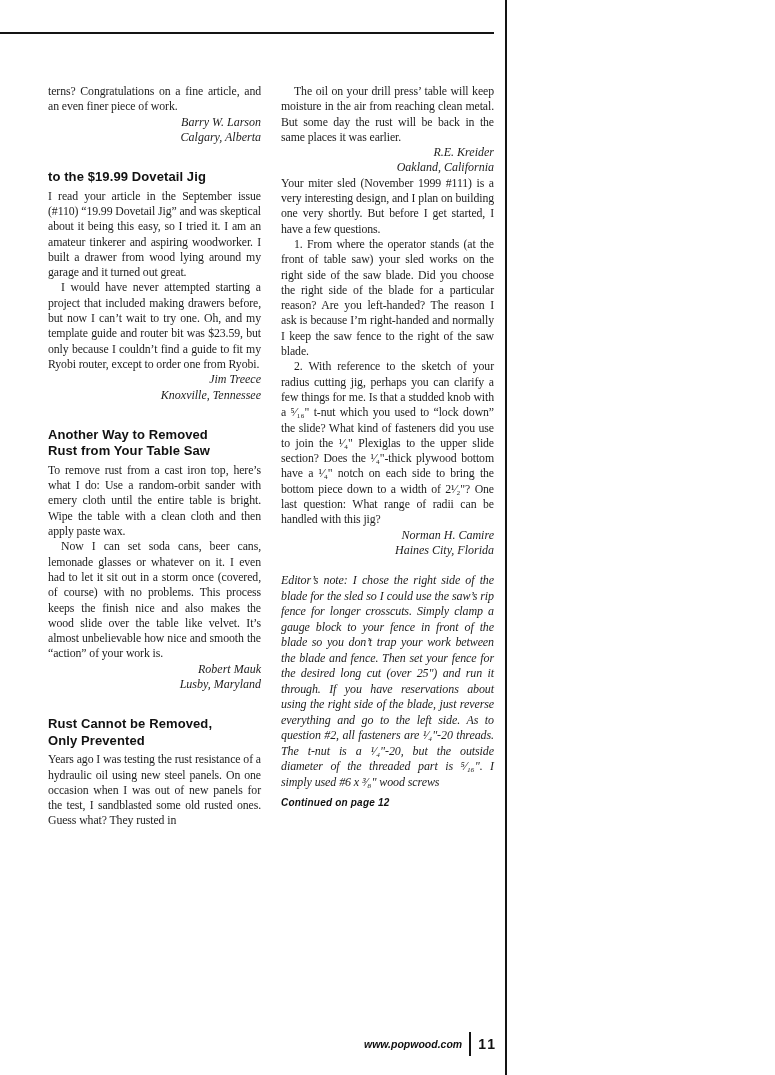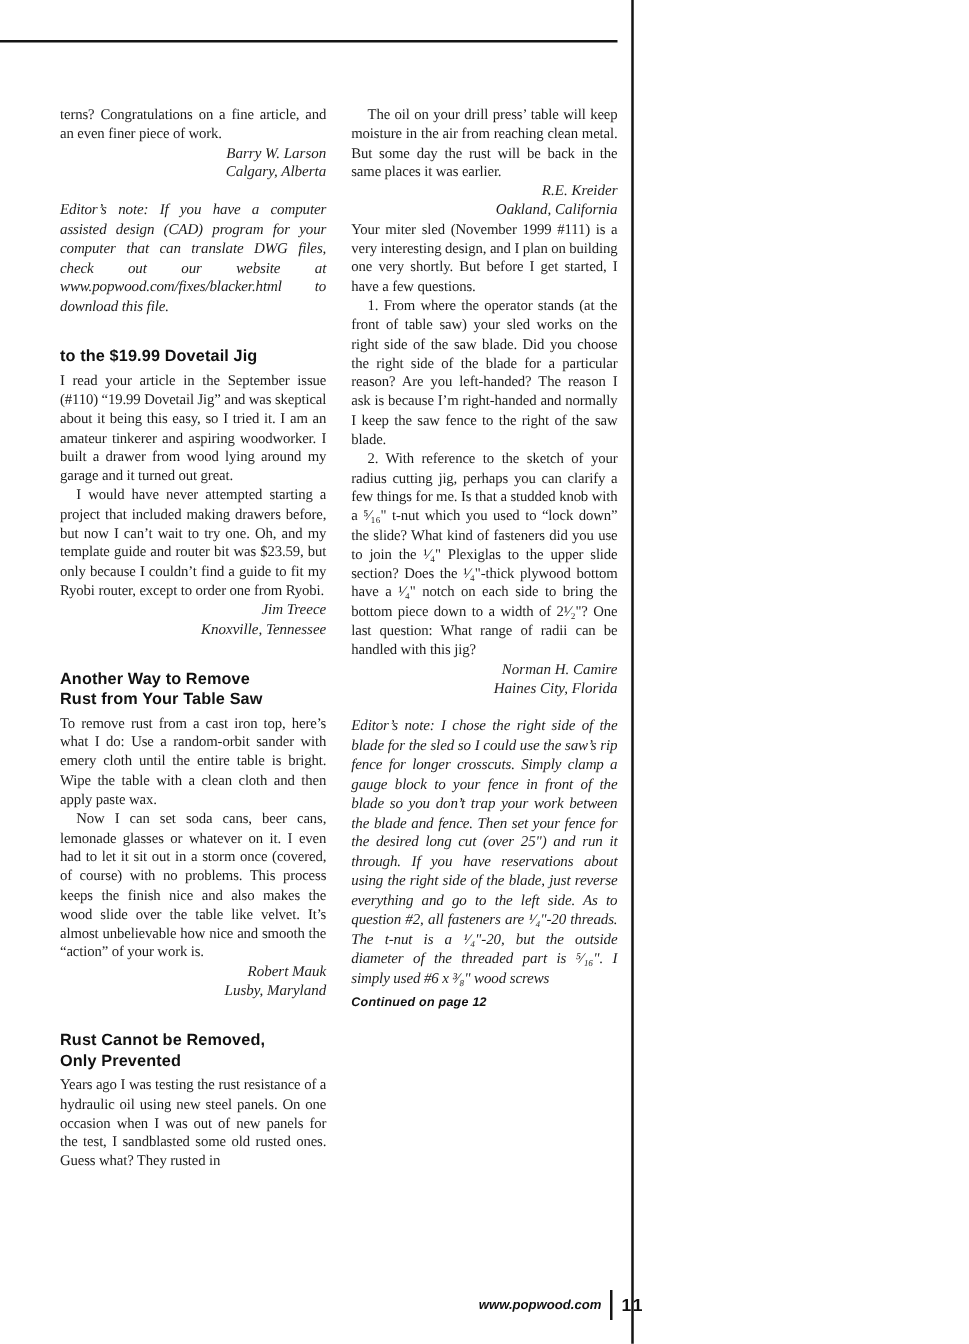--- a/index.html
+++ b/index.html
@@ -55,21 +55,21 @@
 
   .continued {
     font-family: "Liberation Sans", sans-serif;
     font-weight: 700; font-style: italic;
     font-size: 10px; letter-spacing: 0.2px;
     text-align: left; margin-top: 7px; color: #111;
   }
 
   .footer {
     position: absolute; top: 1032px; left: 383px; width: 114px;
-    display: flex; align-items: center; gap: 7px;
+    display: flex; align-items: center; justify-content: flex-end; gap: 7px;
   }
   .footer-site {
     font-family: "Liberation Sans", sans-serif;
     font-style: italic; font-weight: 600; font-size: 10.5px; color: #111;
   }
   .footer-sep { width: 2px; height: 24px; background: #141414; flex: 0 0 auto; }
   .footer-page {
     font-family: "Liberation Sans", sans-serif;
     font-weight: 700; font-size: 14px; letter-spacing: 2px; color: #111;
   }
@@ -80,32 +80,31 @@
 <div class="top-rule"></div>
 <div class="edge-rule"></div>
 
 <div class="content">
   <div class="col">
       <div class="para">terns? Congratulations on a fine article, and an even finer piece of work.</div>
       <div class="signature">
         <div>Barry W. Larson</div>
         <div>Calgary, Alberta</div>
       </div>
-      <div class="editors-note">Editor’s note: If you have a computer assisted design (CAD) program for your computer that can translate DWG files, check out our website at www.popwood.com/fixes/blacker.html to download this file.</div>
       <div class="heading">
         <div>to the $19.99 Dovetail Jig</div>
       </div>
       <div class="para">I read your article in the September issue (#110) “19.99 Dovetail Jig” and was skeptical about it being this easy, so I tried it. I am an amateur tinkerer and aspiring woodworker. I built a drawer from wood lying around my garage and it turned out great.</div>
       <div class="para indent">I would have never attempted starting a project that included making drawers before, but now I can’t wait to try one. Oh, and my template guide and router bit was $23.59, but only because I couldn’t find a guide to fit my Ryobi router, except to order one from Ryobi.</div>
       <div class="signature">
         <div>Jim Treece</div>
         <div>Knoxville, Tennessee</div>
       </div>
       <div class="heading">
-        <div>Another Way to Remove</div>
+        <div>Another Way to Removed</div>
         <div>Rust from Your Table Saw</div>
       </div>
       <div class="para">To remove rust from a cast iron top, here’s what I do: Use a random-orbit sander with emery cloth until the entire table is bright. Wipe the table with a clean cloth and then apply paste wax.</div>
       <div class="para indent">Now I can set soda cans, beer cans, lemonade glasses or whatever on it. I even had to let it sit out in a storm once (covered, of course) with no problems. This process keeps the finish nice and also makes the wood slide over the table like velvet. It’s almost unbelievable how nice and smooth the “action” of your work is.</div>
       <div class="signature">
         <div>Robert Mauk</div>
         <div>Lusby, Maryland</div>
       </div>
       <div class="heading">
         <div>Rust Cannot be Removed,</div>

